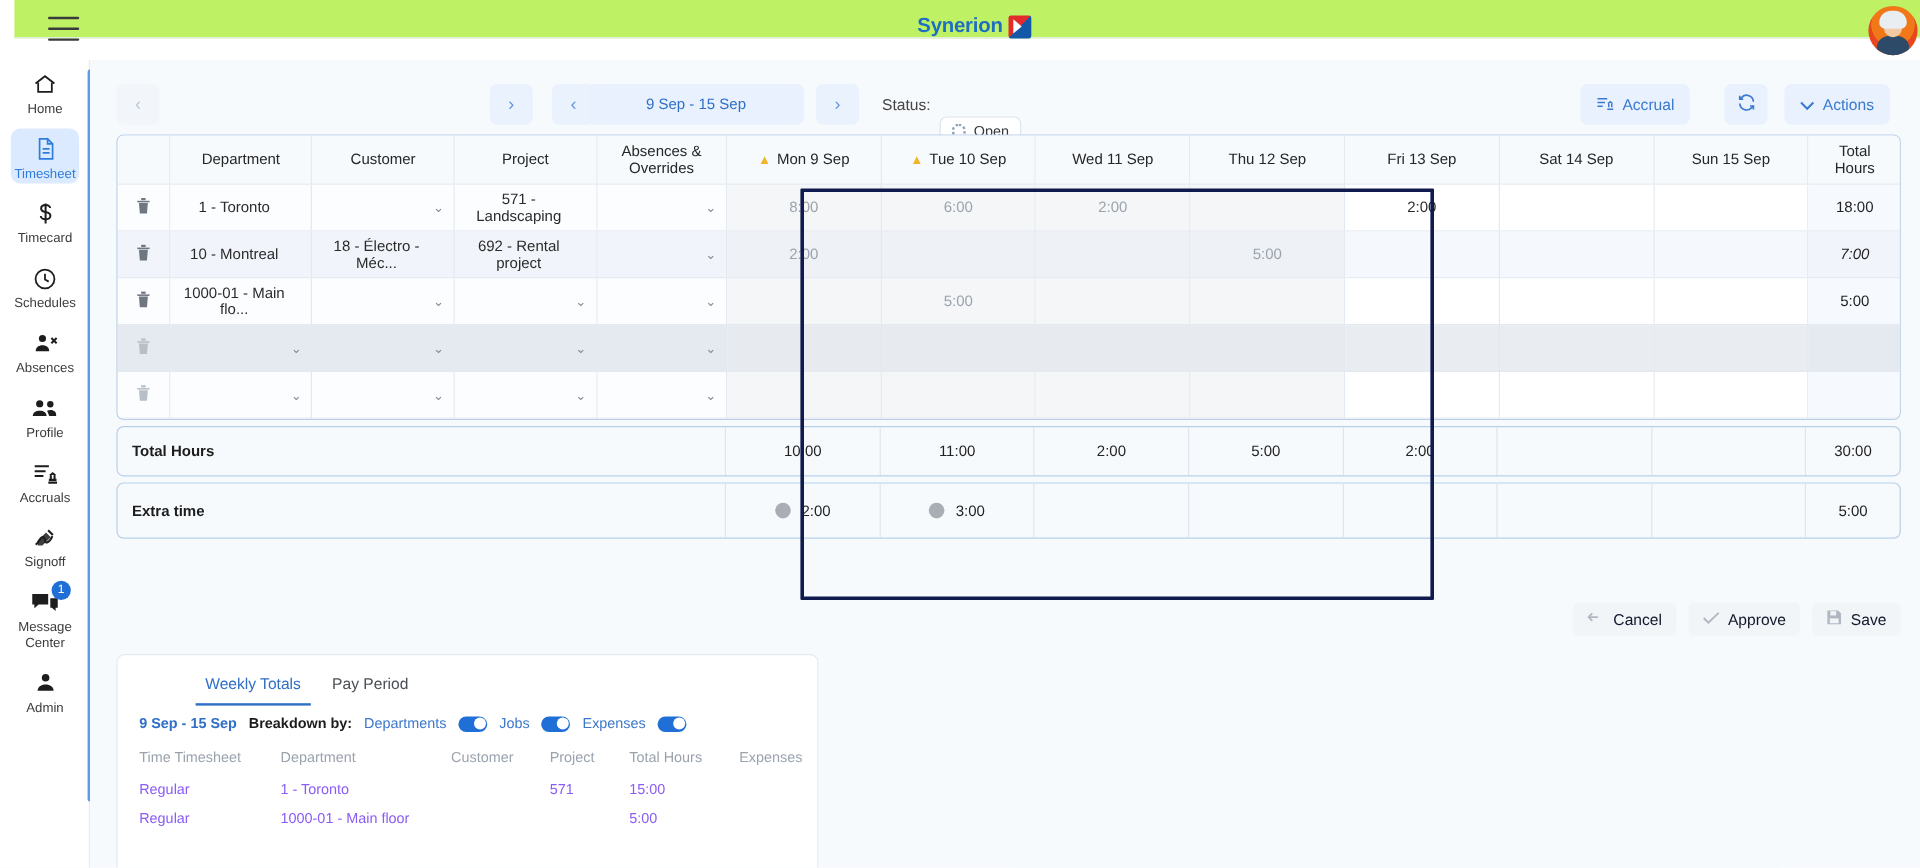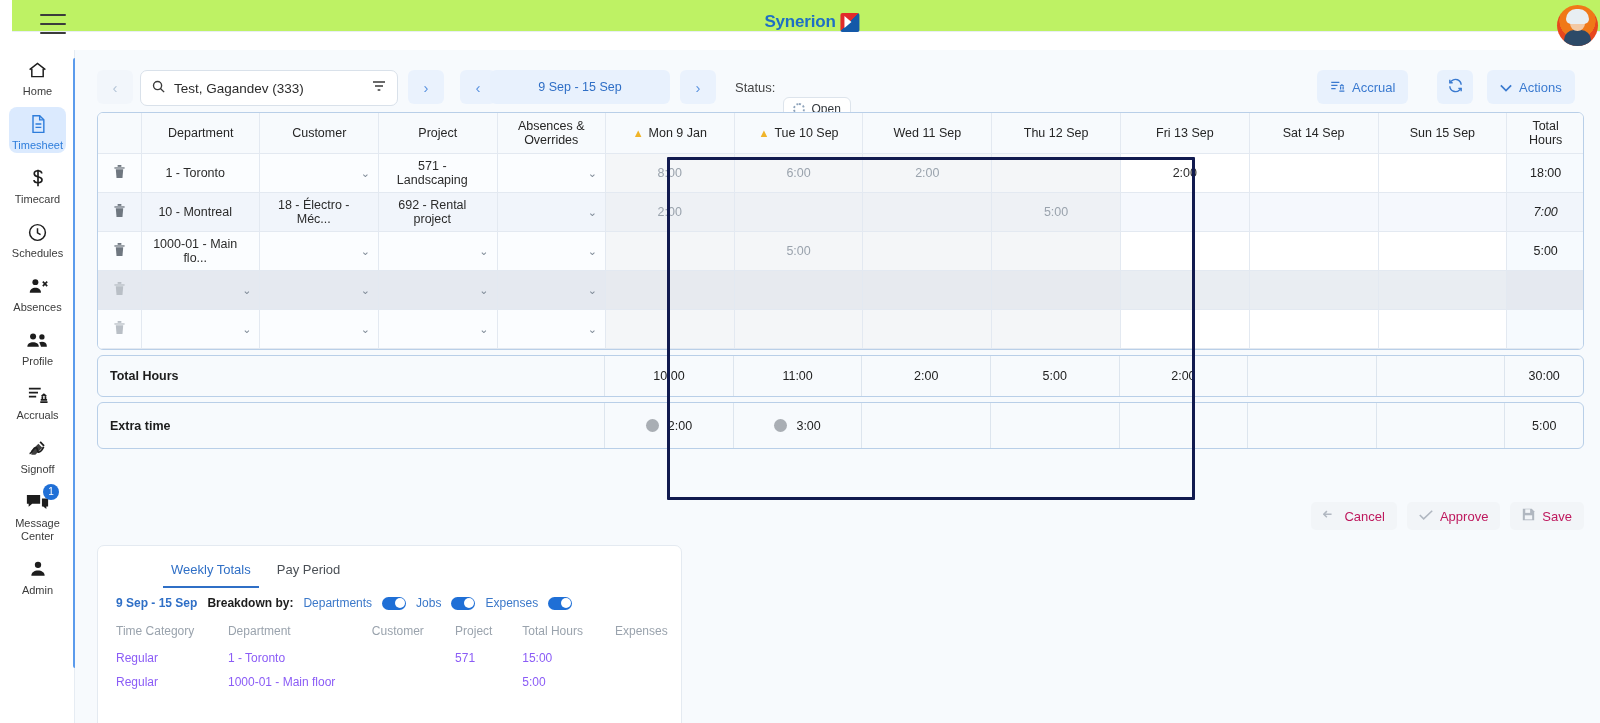--- a/index.html
+++ b/index.html
@@ -173,21 +173,21 @@
   
   .navybox{
     position:absolute; left:592px; top:107px; width:528px; height:343px;
     border:3px solid #111a4f; pointer-events:none; z-index:5; border-radius:1px;
   }
 
   
   .botactions{ position:absolute; right:16px; top:452px; display:flex; gap:10px;}
   .botbtn{
     height:28px; display:flex; align-items:center; gap:7px; padding:0 12px;
-    font-size:13px; color:#be185d; background:#f2f5f8; border-radius:5px; cursor:pointer;
+    font-size:13px; color:#0f172a; background:#f2f5f8; border-radius:5px; cursor:pointer;
   }
 
   
   .summary{
     position:absolute; left:22px; top:495px; width:585px; height:240px;
     background:#fff; border:1px solid #e4eaf1; border-radius:7px;
   }
   .summary .head{
     height:44px; border-bottom:1px solid #eef2f6; display:flex;align-items:center;
     padding-left:18px; font-size:13.5px; font-weight:bold; color:#1c1c1c;
@@ -348,34 +348,20 @@
     <div class="lbl">Admin</div>
   </div>
 </div>
 <div class="scrollstrip"></div>
 
 <div class="main">
 
   <div class="toolbar">
     <div class="navbtn ghost" style="left:22px;top:8px;">‹</div>
 
-    <div class="searchbox">
-      <span>
-        <svg width="15" height="15" viewBox="0 0 24 24" fill="none" stroke="#3a3a3a" stroke-width="2.2">
-            <circle cx="10.5" cy="10.5" r="6.5"></circle>
-            <path d="M15.5 15.5L21 21"></path>
-          </svg>
-      </span>
-      <span class="val">Test, Gagandev (333)</span>
-      <span>
-        <svg width="16" height="16" viewBox="0 0 24 24" fill="none" stroke="#3a3a3a" stroke-width="2">
-            <path d="M3 6h18M6 12h12M10 18h4"></path>
-          </svg>
-      </span>
-    </div>
 
     <div class="navbtn" style="left:333px;top:8px;">›</div>
     <div class="navbtn" style="left:385px;top:8px;">‹</div>
     <div class="periodbox">9 Sep - 15 Sep</div>
     <div class="navbtn" style="left:605px;top:8px;">›</div>
 
     <div class="statuswrap">
       <span class="statuslabel">Status:</span>
       <span class="statuschip">
         <span class="dotted"></span>
@@ -433,21 +419,21 @@
             <col style="width:126px">
             <col style="width:76px">
         </colgroup>
         <thead>
             <tr id="hdrow">
               <th class="hd"><span></span></th>
               <th class="hd"><span>Department</span></th>
               <th class="hd"><span>Customer</span></th>
               <th class="hd"><span>Project</span></th>
               <th class="hd"><span>Absences &amp;<br>Overrides</span></th>
-              <th class="hd"><span class="warn">▲</span><span>Mon 9 Jan</span></th>
+              <th class="hd"><span class="warn">▲</span><span>Mon 9 Sep</span></th>
               <th class="hd"><span class="warn">▲</span><span>Tue 10 Sep</span></th>
               <th class="hd"><span>Wed 11 Sep</span></th>
               <th class="hd"><span>Thu 12 Sep</span></th>
               <th class="hd"><span>Fri 13 Sep</span></th>
               <th class="hd"><span>Sat 14 Sep</span></th>
               <th class="hd"><span>Sun 15 Sep</span></th>
               <th class="hd"><span>Total<br>Hours</span></th>
             </tr>
           </thead>
         <tbody id="gridbody">
@@ -760,21 +746,21 @@
         <span class="brk-opt">Departments</span>
         <span class="toggle"></span>
         <span class="brk-opt">Jobs</span>
         <span class="toggle"></span>
         <span class="brk-opt">Expenses</span>
         <span class="toggle"></span>
       </div>
     <table class="sumtab">
       <thead>
           <tr id="sumhead">
-            <th>Time Category</th>
+            <th>Time Timesheet</th>
             <th>Department</th>
             <th>Customer</th>
             <th>Project</th>
             <th>Total Hours</th>
             <th>Expenses</th>
           </tr>
         </thead>
       <tbody id="sumbody">
           <tr>
             <td>Regular</td>

